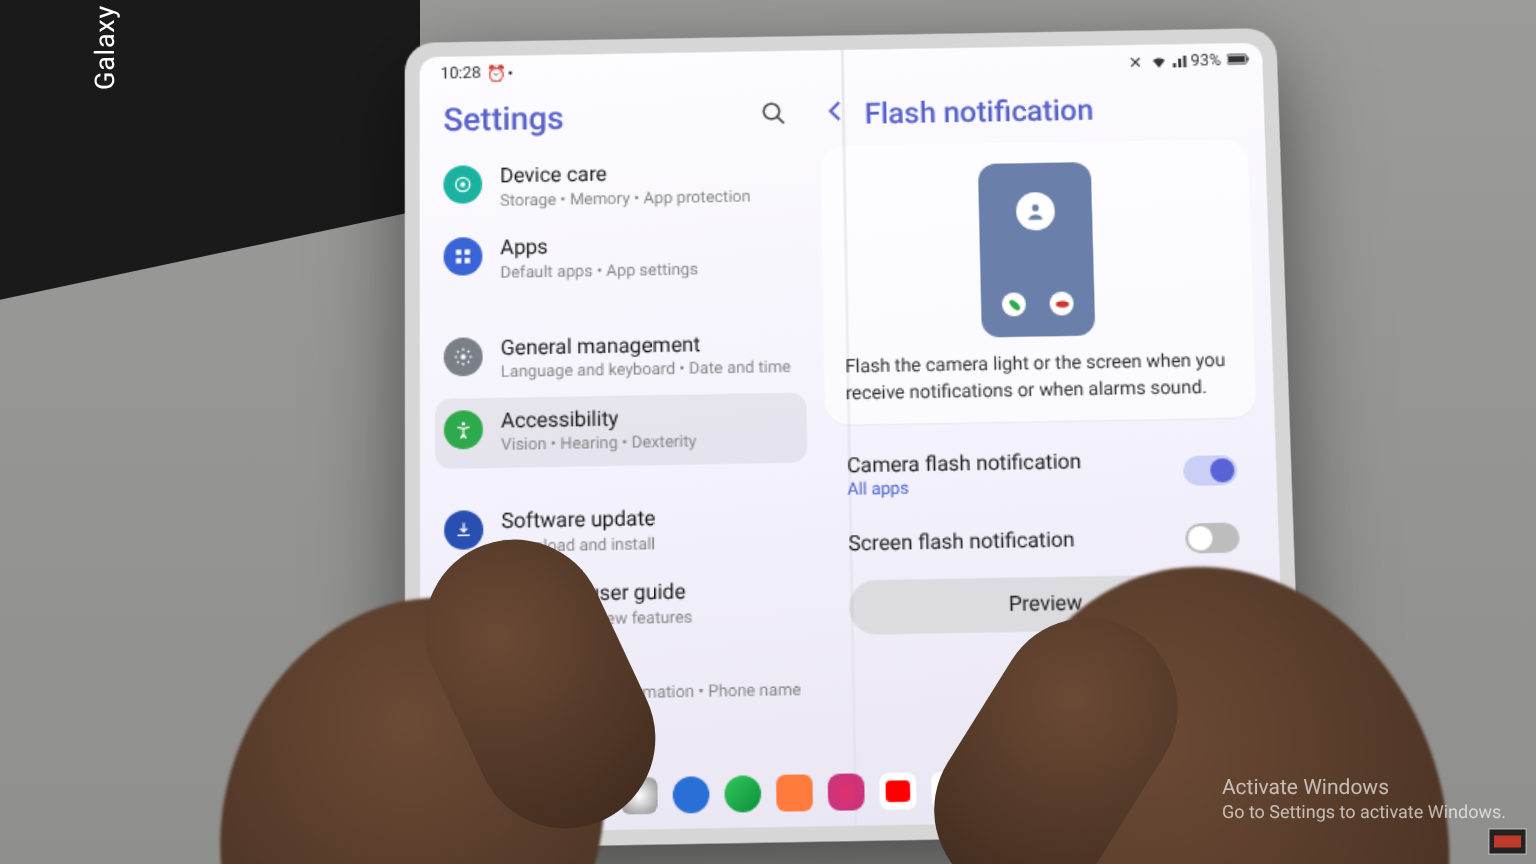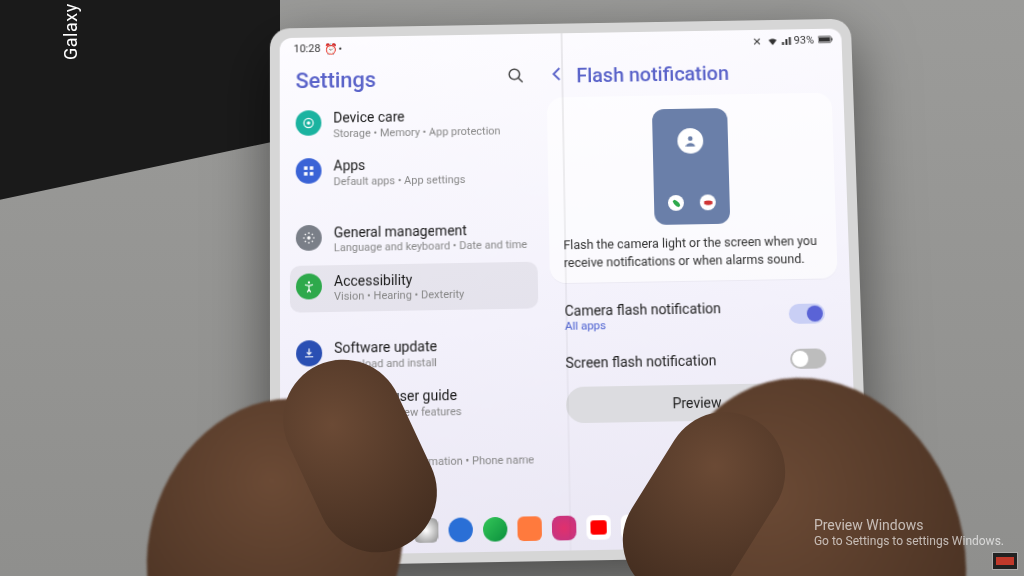--- a/index.html
+++ b/index.html
@@ -339,16 +339,16 @@
     </div>
   </div>
 </div>
 
 <div class="hand l"></div>
 <div class="hand r"></div>
 <div class="thumb l"></div>
 <div class="thumb r"></div>
 
 <div class="watermark">
-  <div class="l1">Preview Windows</div>
-  <div>Go to Settings to settings Windows.</div>
+  <div class="l1">Activate Windows</div>
+  <div>Go to Settings to activate Windows.</div>
 </div>
 <div class="wm-badge"></div>
 
 </body></html>

